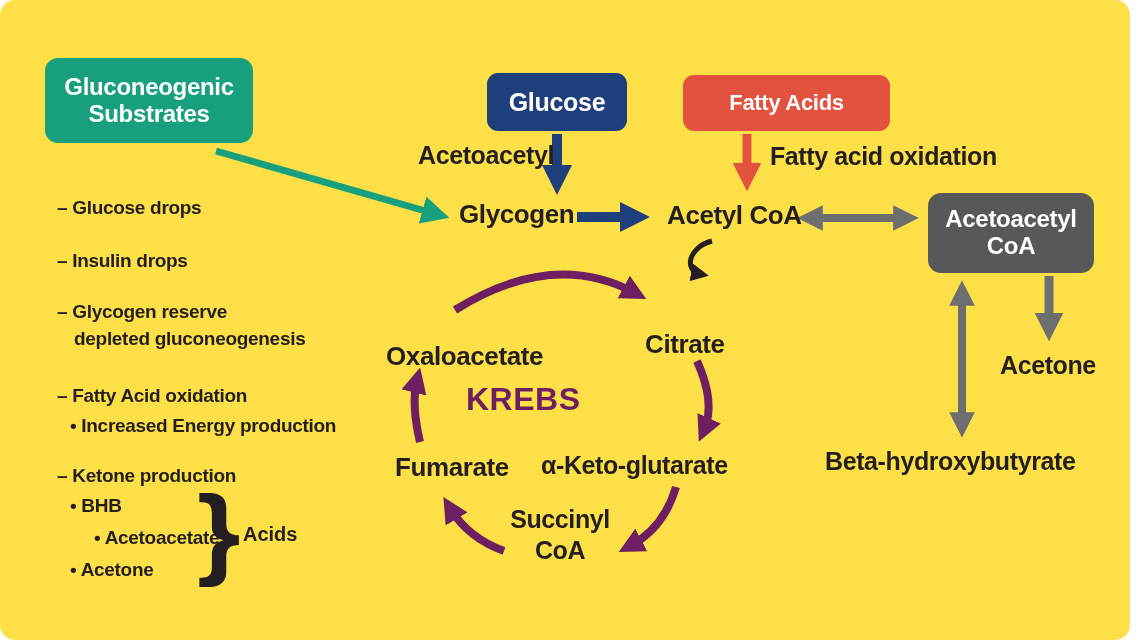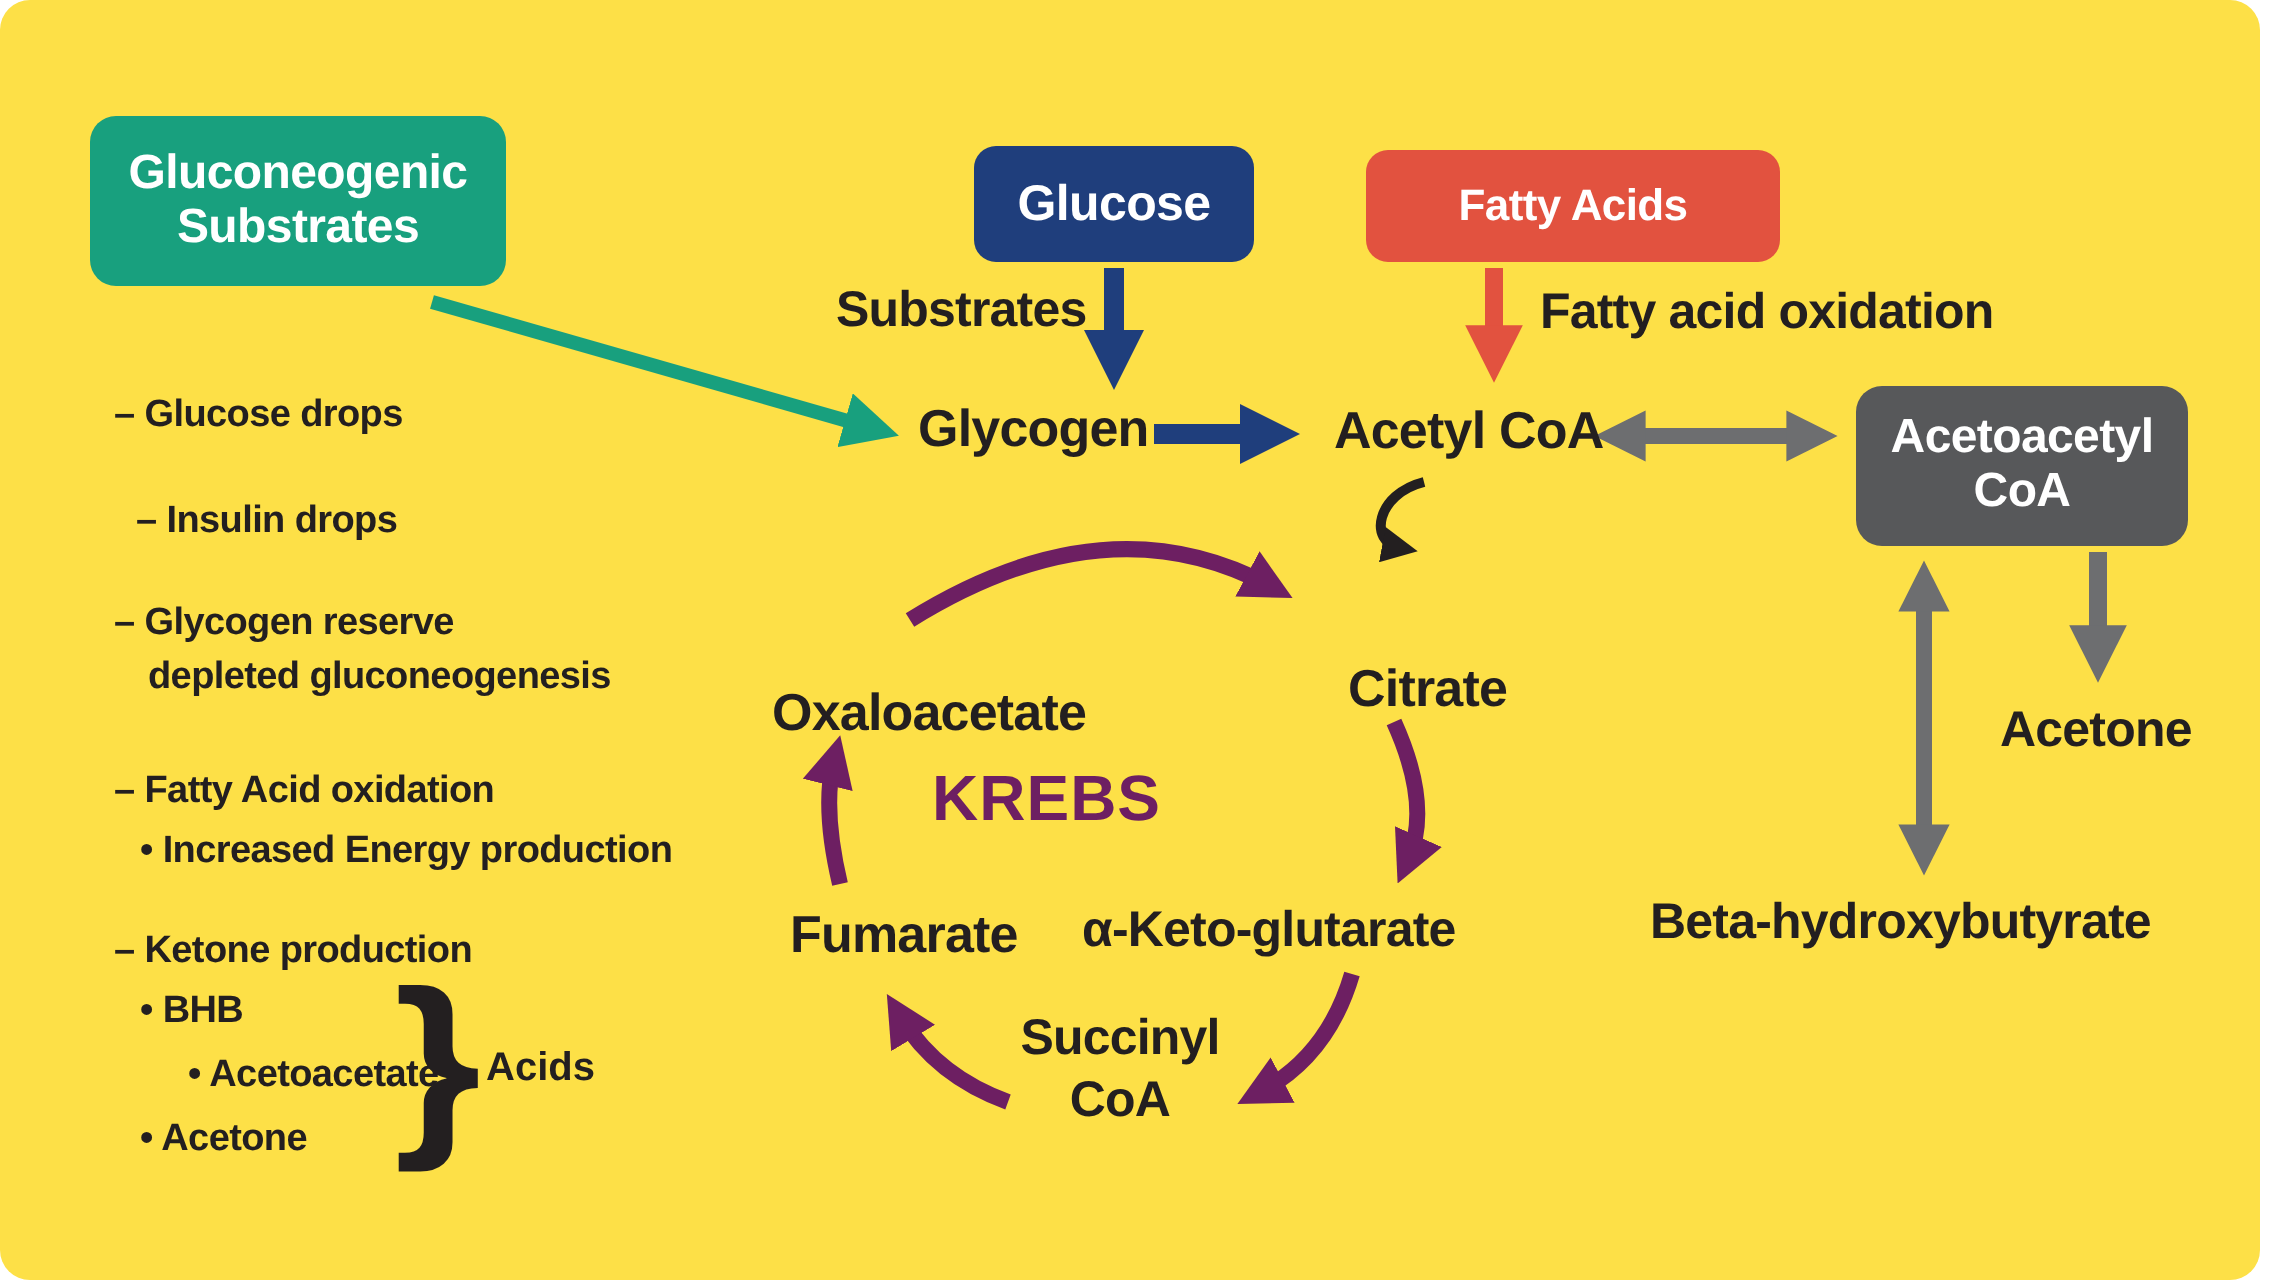--- a/index.html
+++ b/index.html
@@ -79,37 +79,37 @@
     <path d="M676,487 Q664,528 630,546" stroke="#6d1f62" stroke-width="8" fill="none" marker-end="url(#mPurple)"></path>
     <path d="M504,551 Q468,538 450,508" stroke="#6d1f62" stroke-width="8" fill="none" marker-end="url(#mPurple)"></path>
     <path d="M420,442 Q411,404 417,380" stroke="#6d1f62" stroke-width="8" fill="none" marker-end="url(#mPurple)"></path>
   </svg>
 
   <div class="box box-green">Gluconeogenic Substrates</div>
   <div class="box box-navy">Glucose</div>
   <div class="box box-red">Fatty Acids</div>
   <div class="box box-gray">Acetoacetyl CoA</div>
 
-  <div class="lbl fs25" style="left:418px; top:141px;">Substrates</div>
+  <div class="lbl fs25" style="left:418px; top:141px;">Acetoacetyl</div>
   <div class="lbl fs26" style="left:459px; top:199px;">Glycogen</div>
   <div class="lbl fs26" style="left:667px; top:200px;">Acetyl CoA</div>
   <div class="lbl fs25" style="left:770px; top:142px;">Fatty acid oxidation</div>
   <div class="lbl fs25" style="left:1000px; top:351px;">Acetone</div>
   <div class="lbl fs25" style="left:825px; top:447px;">Beta-hydroxybutyrate</div>
 
   <div class="krebs-title">KREBS</div>
   <div class="lbl fs26" style="left:386px; top:324px;margin-top:17px;">Oxaloacetate</div>
-  <div class="lbl fs26" style="left:674px; top:329px;">Citrate</div>
+  <div class="lbl fs26" style="left:645px; top:329px;">Citrate</div>
   <div class="lbl fs26" style="left:395px; top:452px;">Fumarate</div>
   <div class="lbl fs25" style="left:541px; top:451px;">α-Keto-glutarate</div>
   <div class="succinyl">Succinyl
 CoA</div>
 
   <div class="list-item" style="left:57px; top:197px;">– Glucose drops</div>
-  <div class="list-item" style="left:68px; top:250px;text-align:right;">– Insulin drops</div>
+  <div class="list-item" style="left:57px; top:250px;text-align:right;">– Insulin drops</div>
   <div class="list-item" style="left:57px; top:301px;">– Glycogen reserve</div>
   <div class="list-item" style="left:74px; top:328px;">depleted gluconeogenesis</div>
   <div class="list-item" style="left:57px; top:385px;">– Fatty Acid oxidation</div>
   <div class="list-item" style="left:70px; top:415px;">• Increased Energy production</div>
   <div class="list-item" style="left:57px; top:465px;">– Ketone production</div>
   <div class="list-item" style="left:70px; top:495px;">• BHB</div>
   <div class="list-item" style="left:70px; top:527px;margin-left:24px;">• Acetoacetate</div>
   <div class="list-item" style="left:70px; top:559px;">• Acetone</div>
 
   <div class="brace">}</div>

